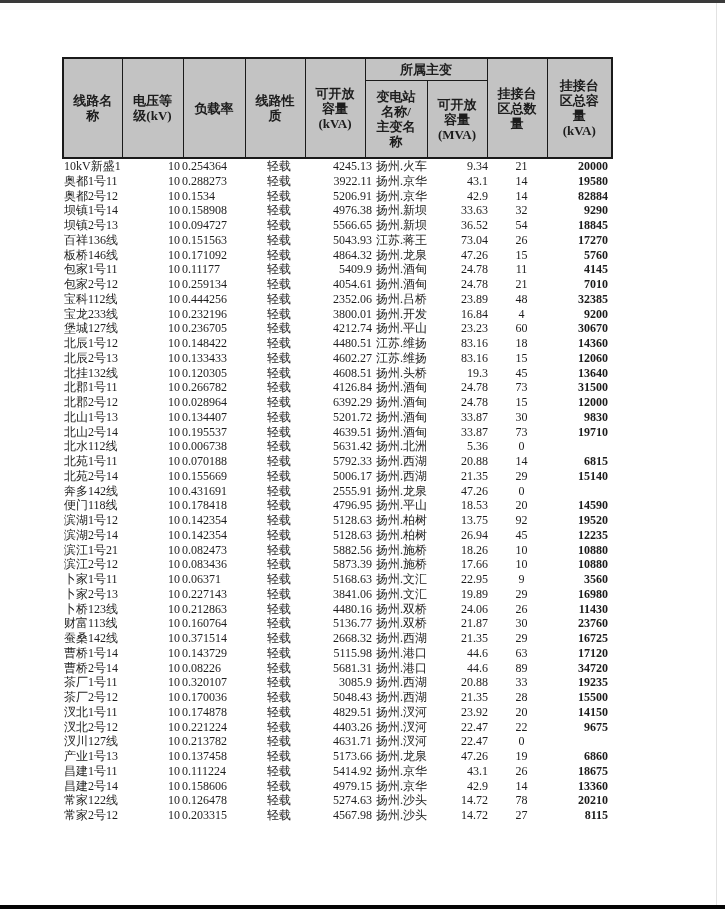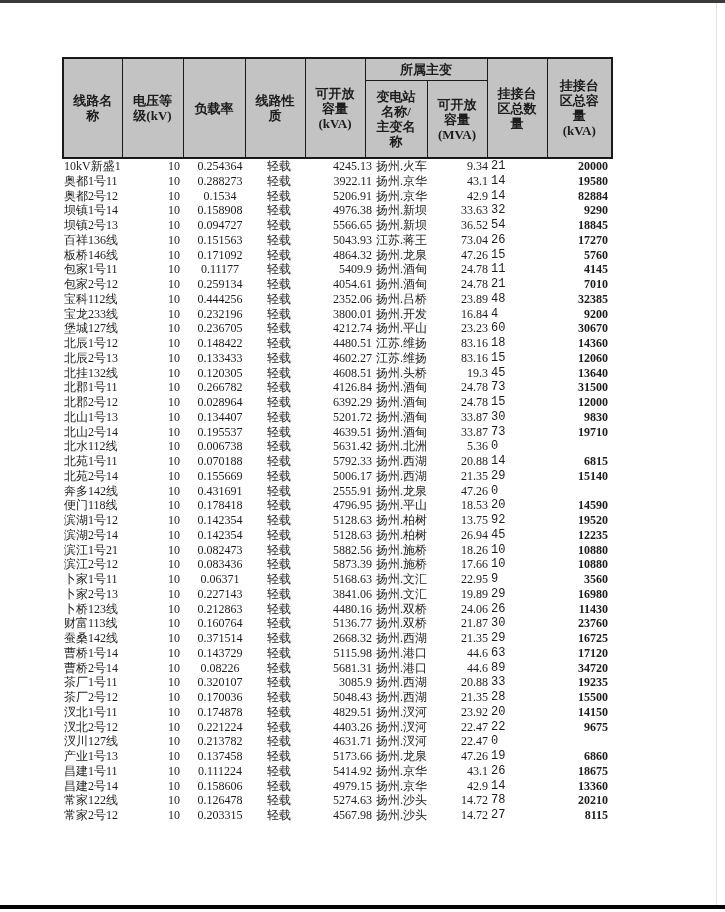--- a/index.html
+++ b/index.html
@@ -59,26 +59,26 @@
     font-size: 12px;
     line-height: 14.75px;
     height: 14.75px;
     padding: 0;
     white-space: nowrap;
     overflow: hidden;
     vertical-align: middle;
   }
   .data-table td:nth-child(1) { text-align: left;  padding-left: 2px; }
   .data-table td:nth-child(2) { text-align: right; padding-right: 2px; }
-  .data-table td:nth-child(3) { text-align: center; padding-right: 3px; }
+  .data-table td:nth-child(3) { text-align: left; padding-right: 3px; }
   .data-table td:nth-child(4) { text-align: left;  padding-left: 6px; }
   .data-table td:nth-child(5) { text-align: right; padding-right: 2px; }
   .data-table td:nth-child(6) { text-align: left;  padding-left: 2px; }
   .data-table td:nth-child(7) { text-align: right; padding-right: 3px; }
-  .data-table td:nth-child(8) { text-align: left; padding-right: 3px; font-family: Liberation Mono, monospace; }
+  .data-table td:nth-child(8) { text-align: center; padding-right: 3px; }
   .data-table td:nth-child(9) { text-align: right; padding-right: 3px; font-weight: bold; }
 </style>
 </head>
 <body>
 
 <div class="top-edge"></div>
 <div class="right-page-edge"></div>
 
 <div class="table-wrap">
   <table class="header-table">

